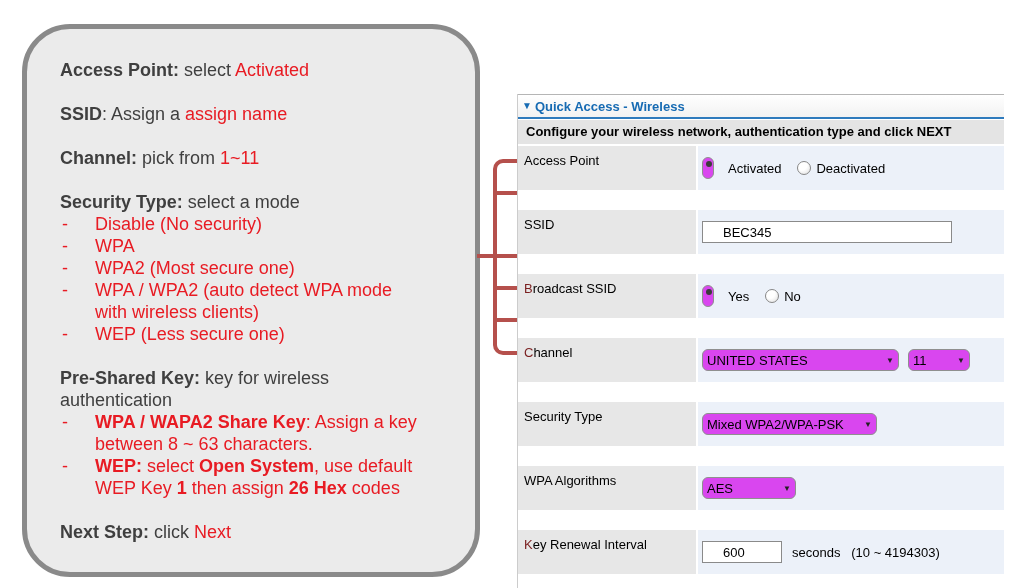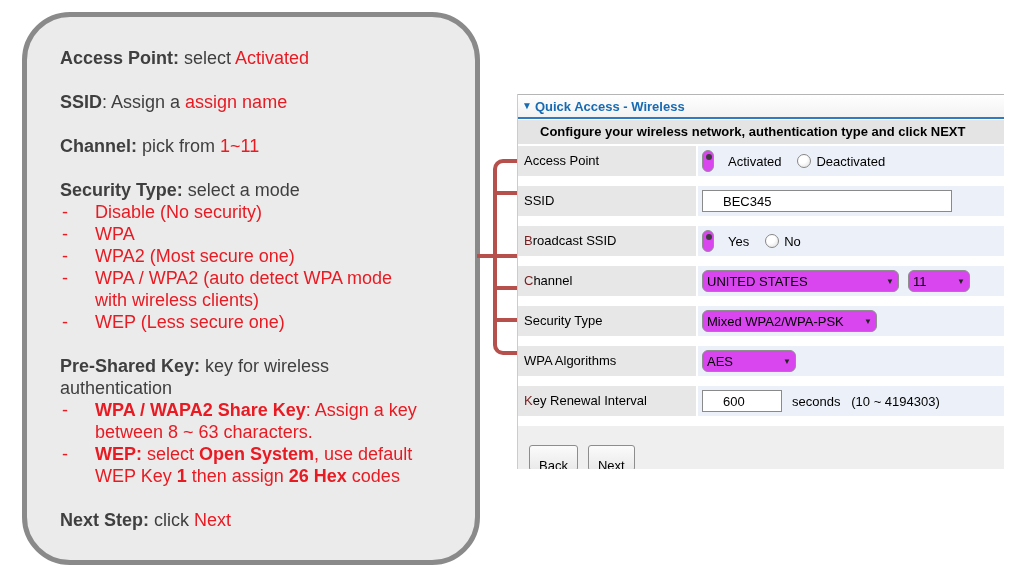--- a/index.html
+++ b/index.html
@@ -1,20 +1,20 @@
 <!DOCTYPE html>
 <html><head>
 <meta charset="utf-8">
 <style>
   html,body{margin:0;padding:0;background:#fff;}
   .canvas{position:relative;width:1020px;height:588px;background:#fff;overflow:hidden;
           font-family:"Liberation Sans",sans-serif;}
 
   
-  .callout{position:absolute;left:22px;top:12px;width:458px;height:553px;
+  .callout{position:absolute;left:22px;top:24px;width:458px;height:553px;
            box-sizing:border-box;background:#ebebeb;border:5px solid #8a8a8a;
            border-radius:48px;padding:30px 46px 0 33px;}
   .callout-text{font-size:18px;line-height:22px;color:#3f3f3f;}
   .blk{margin:0;}
   .blk.mt{margin-top:22px;}
   .blk-li{position:relative;padding-left:35px;max-width:330px;}
   .blk-p{max-width:365px;}
   .dash{position:absolute;left:2px;top:0;}
   .b{font-weight:bold;}
   .red{color:#e81b23;}
@@ -28,23 +28,23 @@
   .br-1{top:191px}.br-2{top:254px}.br-3{top:286px}.br-4{top:318px}
 
   
   .panel{position:absolute;left:517px;top:94px;width:487px;overflow:hidden;
          border-left:1px solid #cccccc;box-sizing:border-box;background:#fff;}
   .panel-header{height:22px;border-top:1px solid #b5b5b5;border-bottom:2px solid #2f7bbd;
                 background:linear-gradient(#ffffff,#f2f2f2);display:flex;align-items:center;
                 padding-left:4px;color:#176bb3;font-size:13px;font-weight:bold;}
   .tri{font-size:10px;margin-right:3px;line-height:1;}
   .subheader{height:24px;line-height:24px;background:#e4e4e4;font-size:13px;font-weight:bold;
-             color:#000;padding-left:22px;margin-top:1px;white-space:pre;overflow:hidden;}
+             color:#000;padding-left:8px;margin-top:1px;white-space:pre;overflow:hidden;}
   .rows{margin-top:2px;}
-  .row{display:flex;margin-bottom:10px;height:30px;}
+  .row{display:flex;margin-bottom:20px;height:44px;}
   .cell-label{width:178px;flex:none;background:#e7e7e7;font-size:13px;color:#000;
               line-height:30px;padding-left:6px;box-sizing:border-box;margin-right:2px;
               white-space:nowrap;overflow:hidden;}
   .flr{color:#7a1f1f;}
   .cell-value{flex:1;background:#ecf1f9;display:flex;align-items:center;padding-left:4px;
               white-space:nowrap;}
   
   .radio-opt{display:inline-flex;align-items:center;margin-right:16px;}
   .radio{width:12px;height:12px;border-radius:50%;border:1px solid #878787;flex:none;
          background:radial-gradient(circle at 35% 30%,#ffffff 40%,#dcdcdc 100%);

